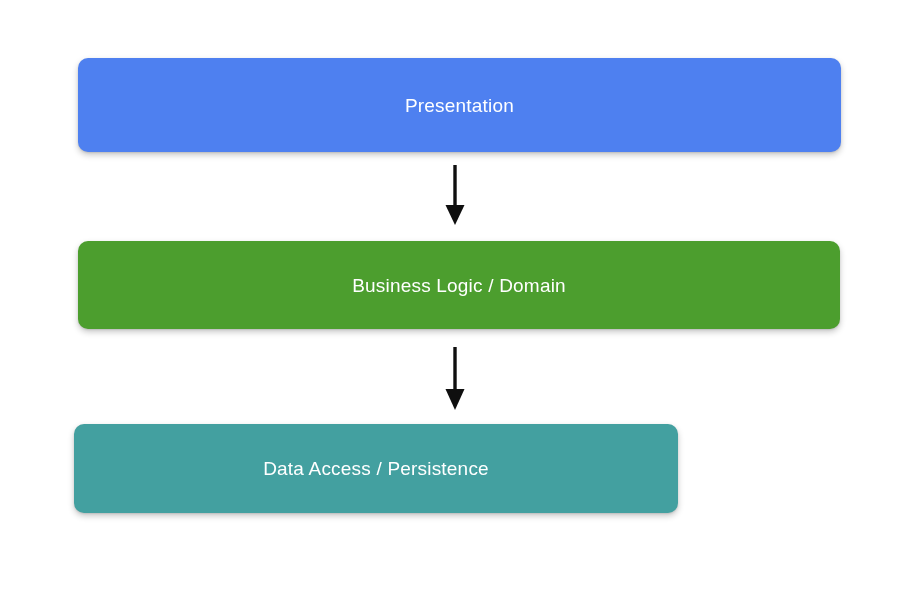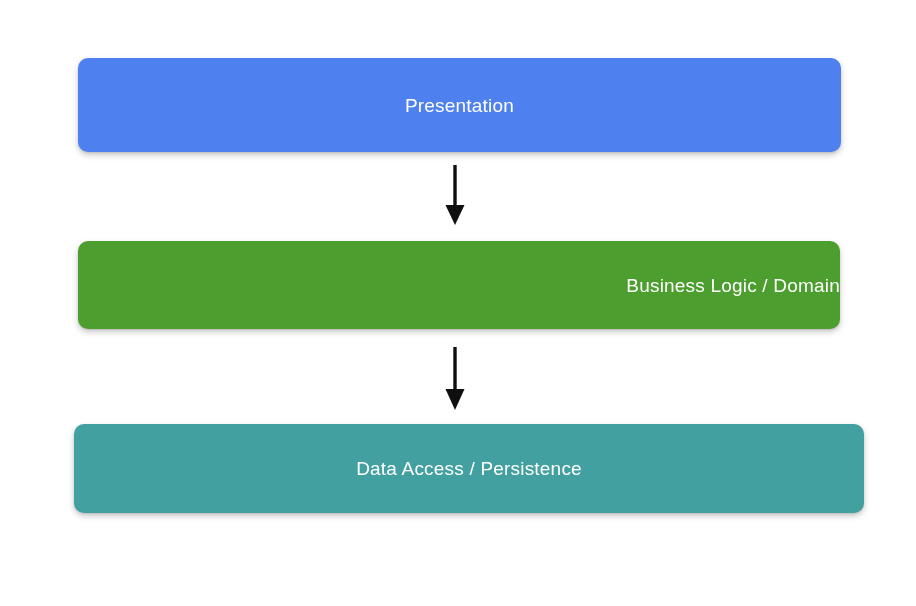--- a/index.html
+++ b/index.html
@@ -51,26 +51,25 @@
     left: 78px;
     top: 58px;
     width: 763px;
     height: 94px;
   }
   #node-business-logic {
     left: 78px;
     top: 241px;
     width: 762px;
     height: 88px;
-    justify-content: flex-end;
   }
   #node-data-access {
     left: 74px;
     top: 424px;
-    width: 790px;
+    width: 604px;
     height: 89px;
   }
 
   
   .connector-arrow {
     position: absolute;
     overflow: visible;
   }
   #arrow-presentation-to-business {
     left: 431px;

